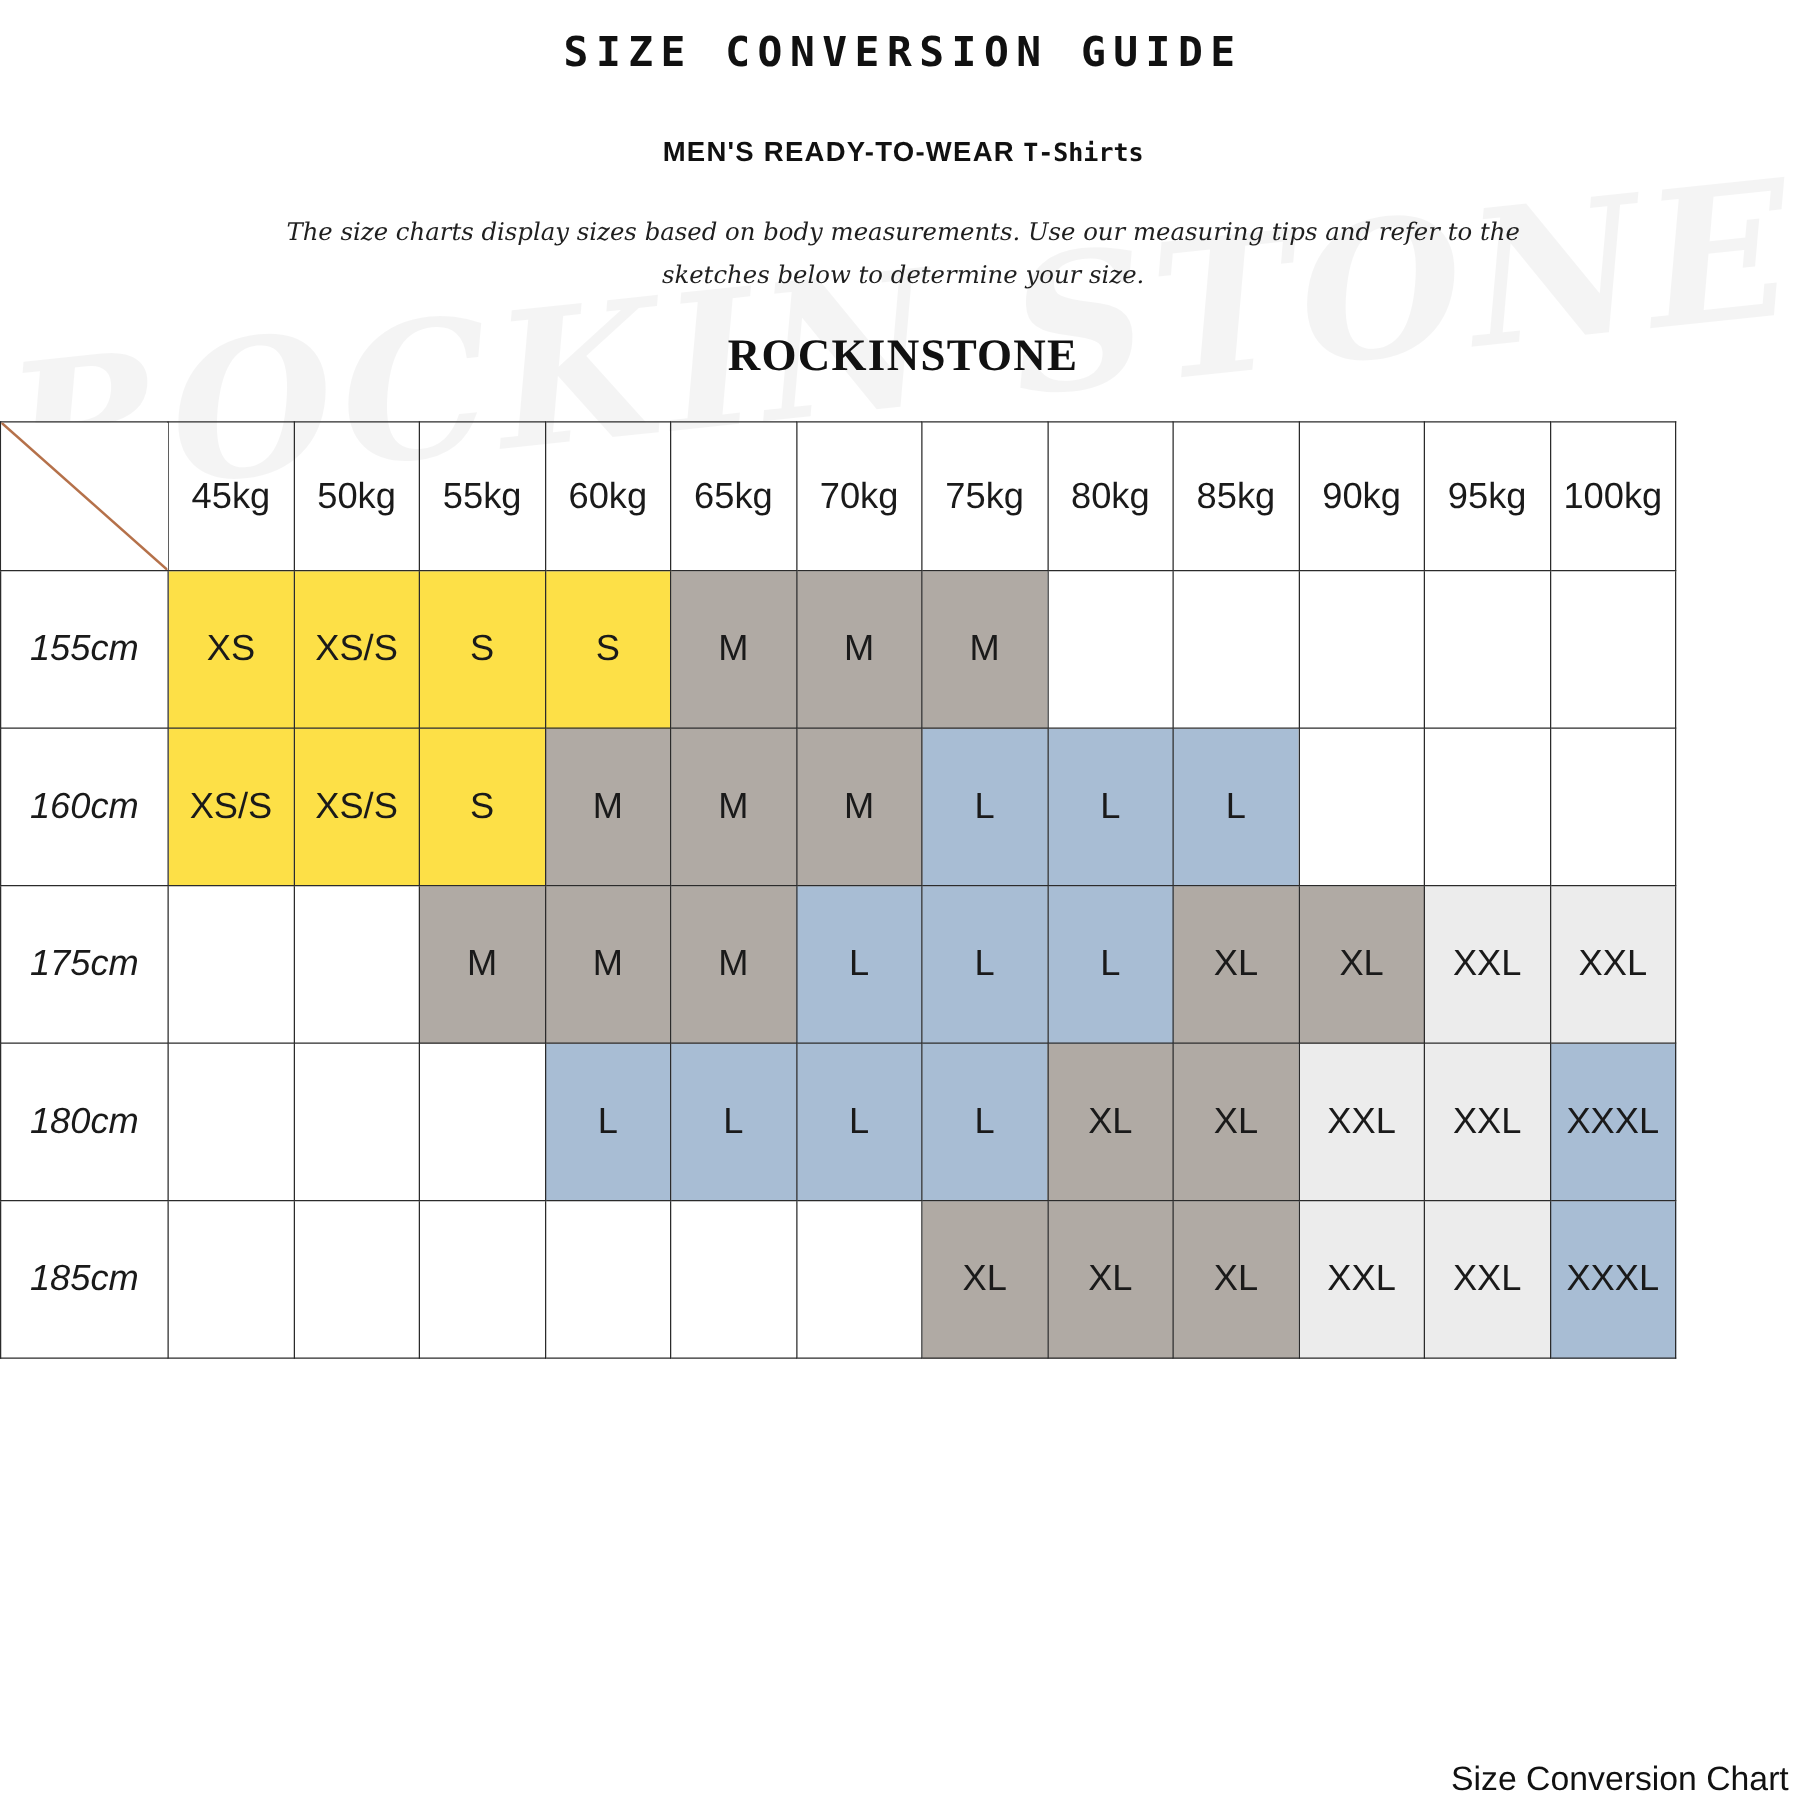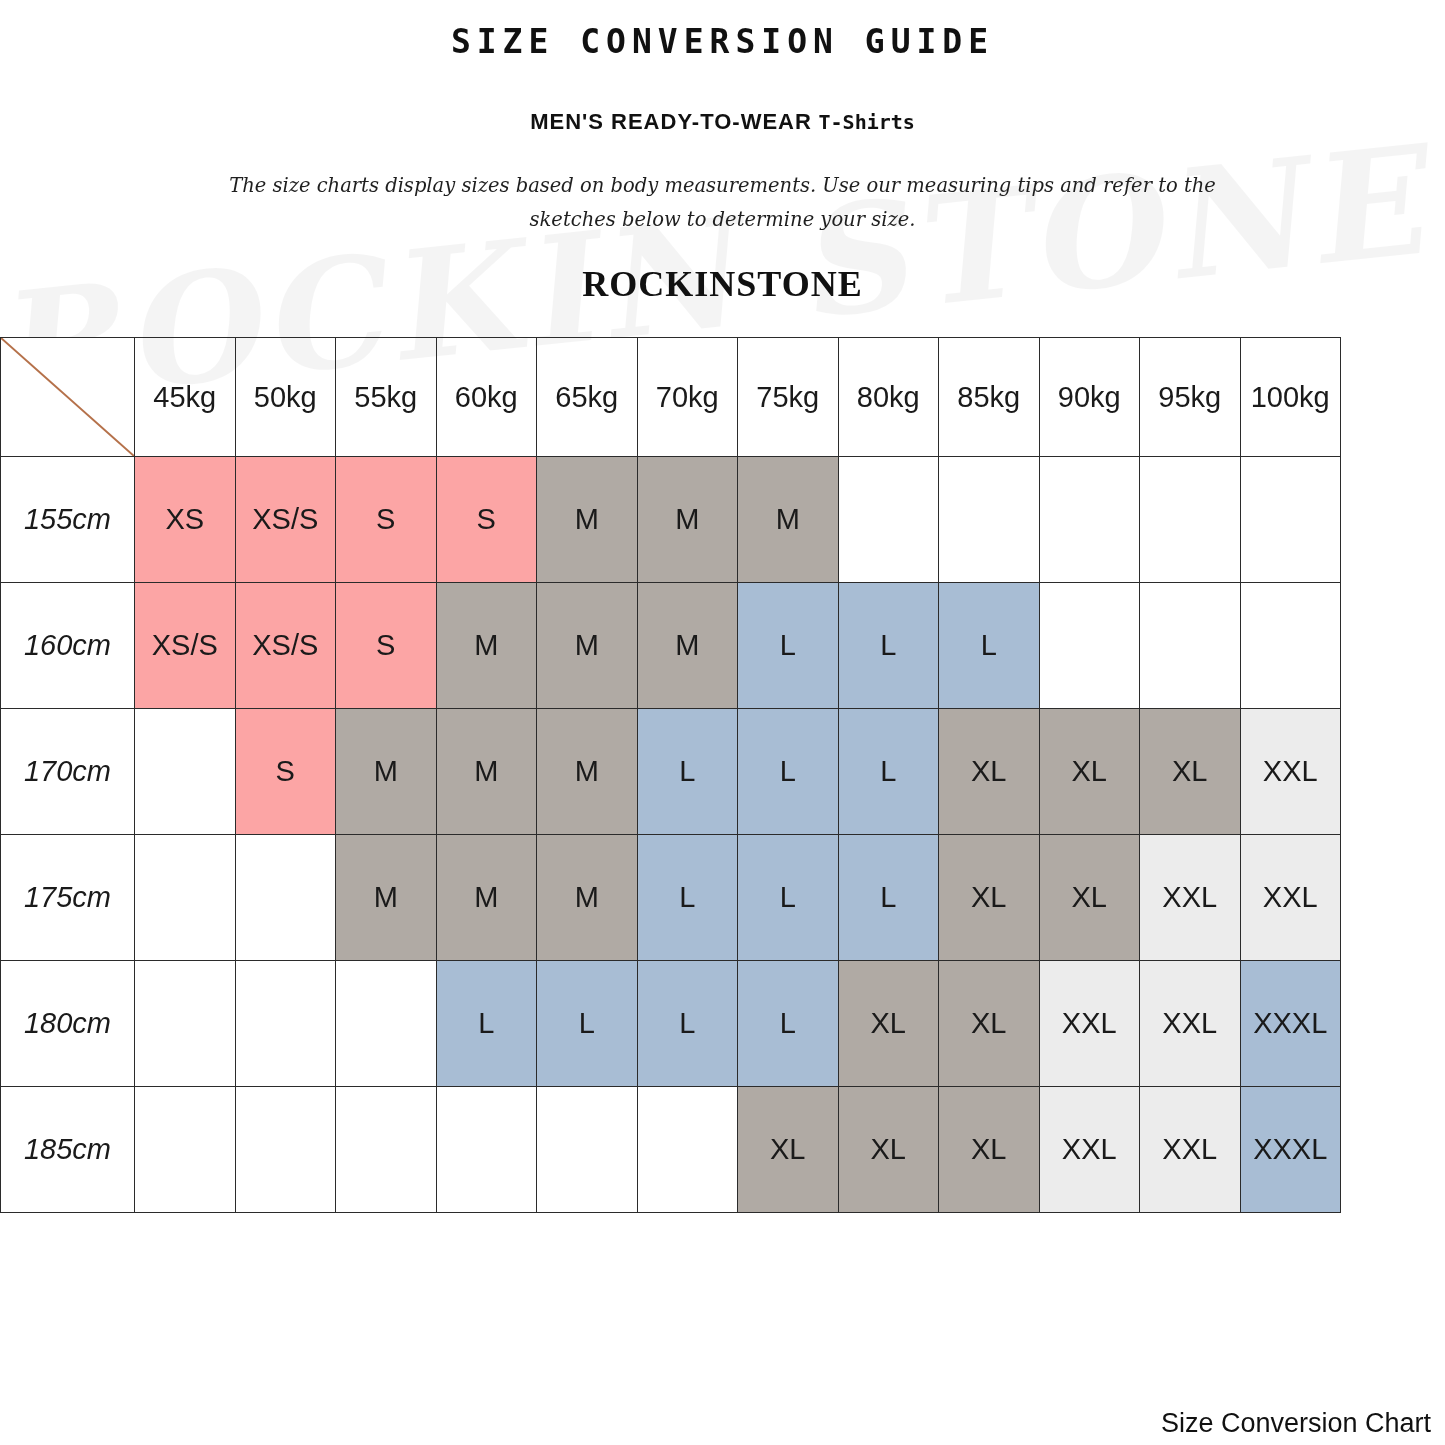--- a/index.html
+++ b/index.html
@@ -122,21 +122,21 @@
   td.rowhead {
     width: 133px;
     font-size: 29px;
     font-style: italic;
   }
   td.colhead {
     font-size: 29px;
   }
 
   .c-empty { background: #ffffff; }
-  .c-light { background: #fca5a5; }
+  .c-light { background: #fde047; }
   .c-grey  { background: #b0aaa4; }
   .c-blue  { background: #a8bdd4; }
   .c-xxl   { background: #ececec; }
 
   .footer-note {
     position: absolute;
     right: 14px;
     bottom: 6px;
     font-family: Liberation Sans, sans-serif;
     font-size: 27px;
@@ -207,35 +207,20 @@
           <td class="c-grey">M</td>
           <td class="c-grey">M</td>
           <td class="c-blue">L</td>
           <td class="c-blue">L</td>
           <td class="c-blue">L</td>
           <td class="c-empty"></td>
           <td class="c-empty"></td>
           <td class="c-empty"></td>
         </tr>
         <tr>
-          <td class="rowhead">170cm</td>
-          <td class="c-empty"></td>
-          <td class="c-light">S</td>
-          <td class="c-grey">M</td>
-          <td class="c-grey">M</td>
-          <td class="c-grey">M</td>
-          <td class="c-blue">L</td>
-          <td class="c-blue">L</td>
-          <td class="c-blue">L</td>
-          <td class="c-grey">XL</td>
-          <td class="c-grey">XL</td>
-          <td class="c-grey">XL</td>
-          <td class="c-xxl">XXL</td>
-        </tr>
-        <tr>
           <td class="rowhead">175cm</td>
           <td class="c-empty"></td>
           <td class="c-empty"></td>
           <td class="c-grey">M</td>
           <td class="c-grey">M</td>
           <td class="c-grey">M</td>
           <td class="c-blue">L</td>
           <td class="c-blue">L</td>
           <td class="c-blue">L</td>
           <td class="c-grey">XL</td>

